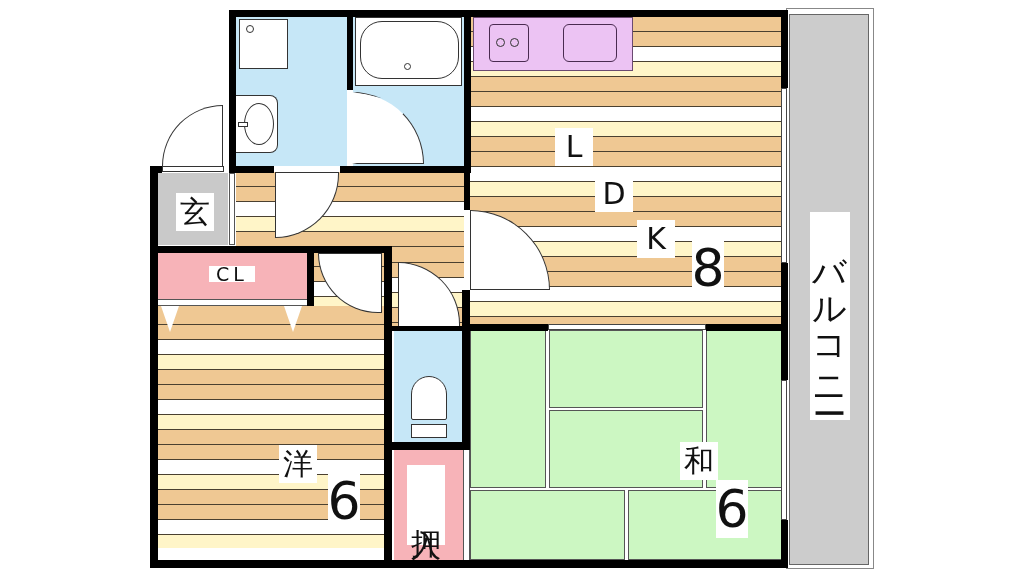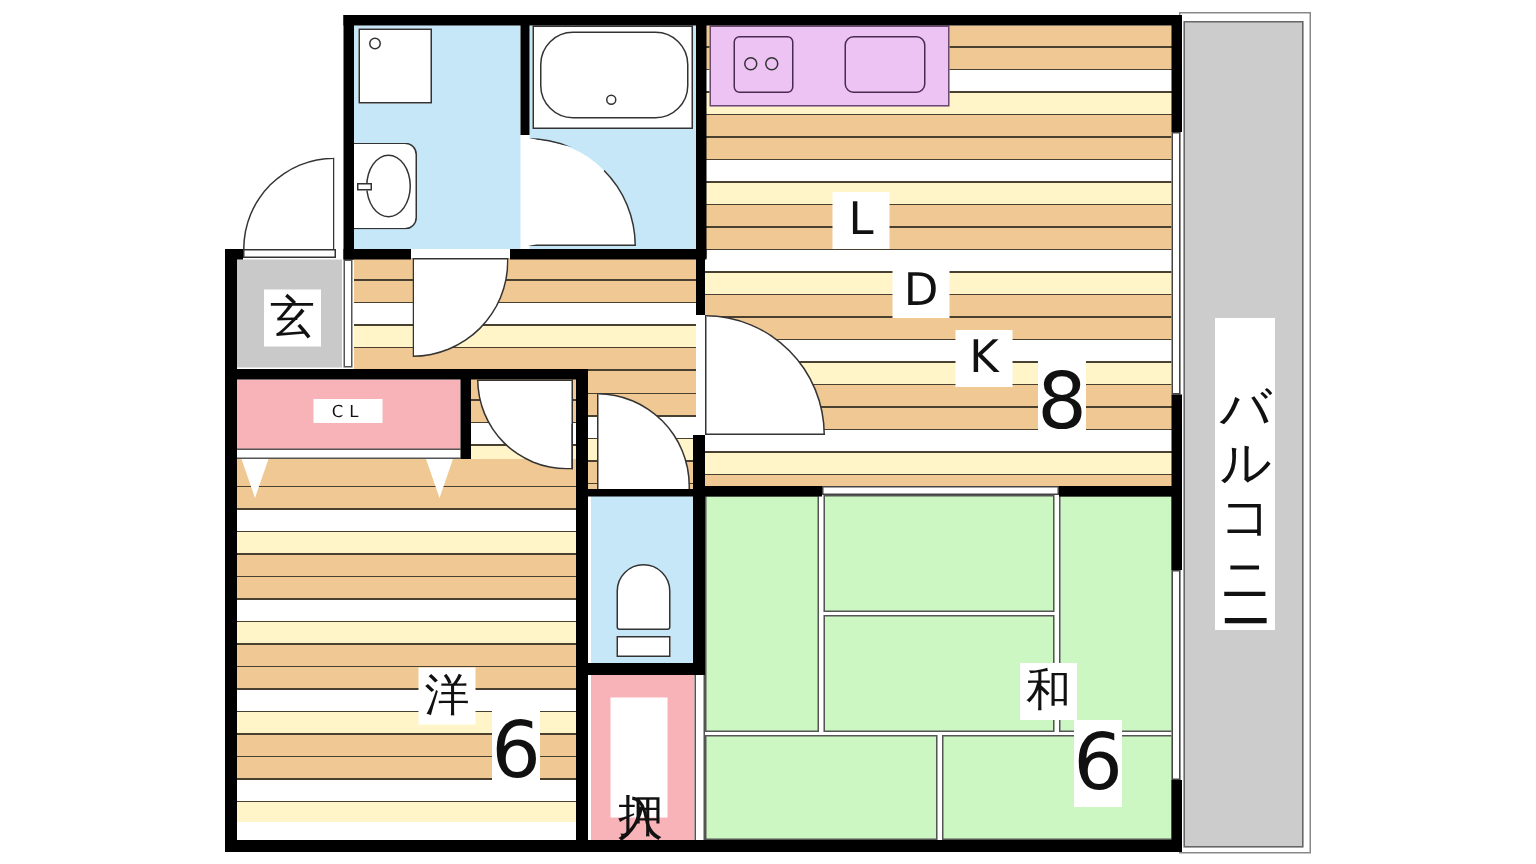--- a/index.html
+++ b/index.html
@@ -66,21 +66,21 @@
 
 <div class="abs" style="left:158px;top:173px;width:70px;height:72px;background:#c9c9c9;"></div>
 <div class="abs" style="left:229px;top:173px;width:6px;height:72px;background:#fff;border:1px solid #555;"></div>
 <div class="label" style="left:176px;top:193px;width:38px;height:38px;font-size:30px;">
     <span>玄</span>
   </div>
 <div class="door" style="left:162px;top:105px;width:61px;height:62px;border-radius:61px 0 0 0;border-bottom:none;"></div>
 <div class="abs" style="left:162px;top:166px;width:62px;height:6px;background:#fff;border:1px solid #333;"></div>
 
 <div class="abs" style="left:158px;top:253px;width:149px;height:47px;background:#f7b3b8;border-bottom:1px solid #555;"></div>
-<div class="label" style="left:209px;top:266px;width:46px;height:16px;font-size:11px;letter-spacing:4px;">
+<div class="label" style="left:209px;top:266px;width:46px;height:16px;font-size:19px;letter-spacing:4px;">
     <span>CL</span>
   </div>
 <div class="abs" style="left:158px;top:300px;width:149px;height:6px;background:#fff;border-bottom:1px solid #555;"></div>
 <div class="abs" style="left:161px;top:306px;width:0;height:0;border-left:9px solid transparent;border-right:9px solid transparent;border-top:26px solid #fff;"></div>
 <div class="abs" style="left:284px;top:306px;width:0;height:0;border-left:9px solid transparent;border-right:9px solid transparent;border-top:26px solid #fff;"></div>
 
 <div class="floor" style="left:158px;top:306px;width:226px;height:254px;background-position:0 4px;"></div>
 <div class="abs" style="left:161px;top:306px;width:0;height:0;border-left:9px solid transparent;border-right:9px solid transparent;border-top:26px solid #fff;"></div>
 <div class="abs" style="left:284px;top:306px;width:0;height:0;border-left:9px solid transparent;border-right:9px solid transparent;border-top:26px solid #fff;"></div>
 <div class="abs" style="left:158px;top:548px;width:226px;height:12px;background:#fff;"></div>

